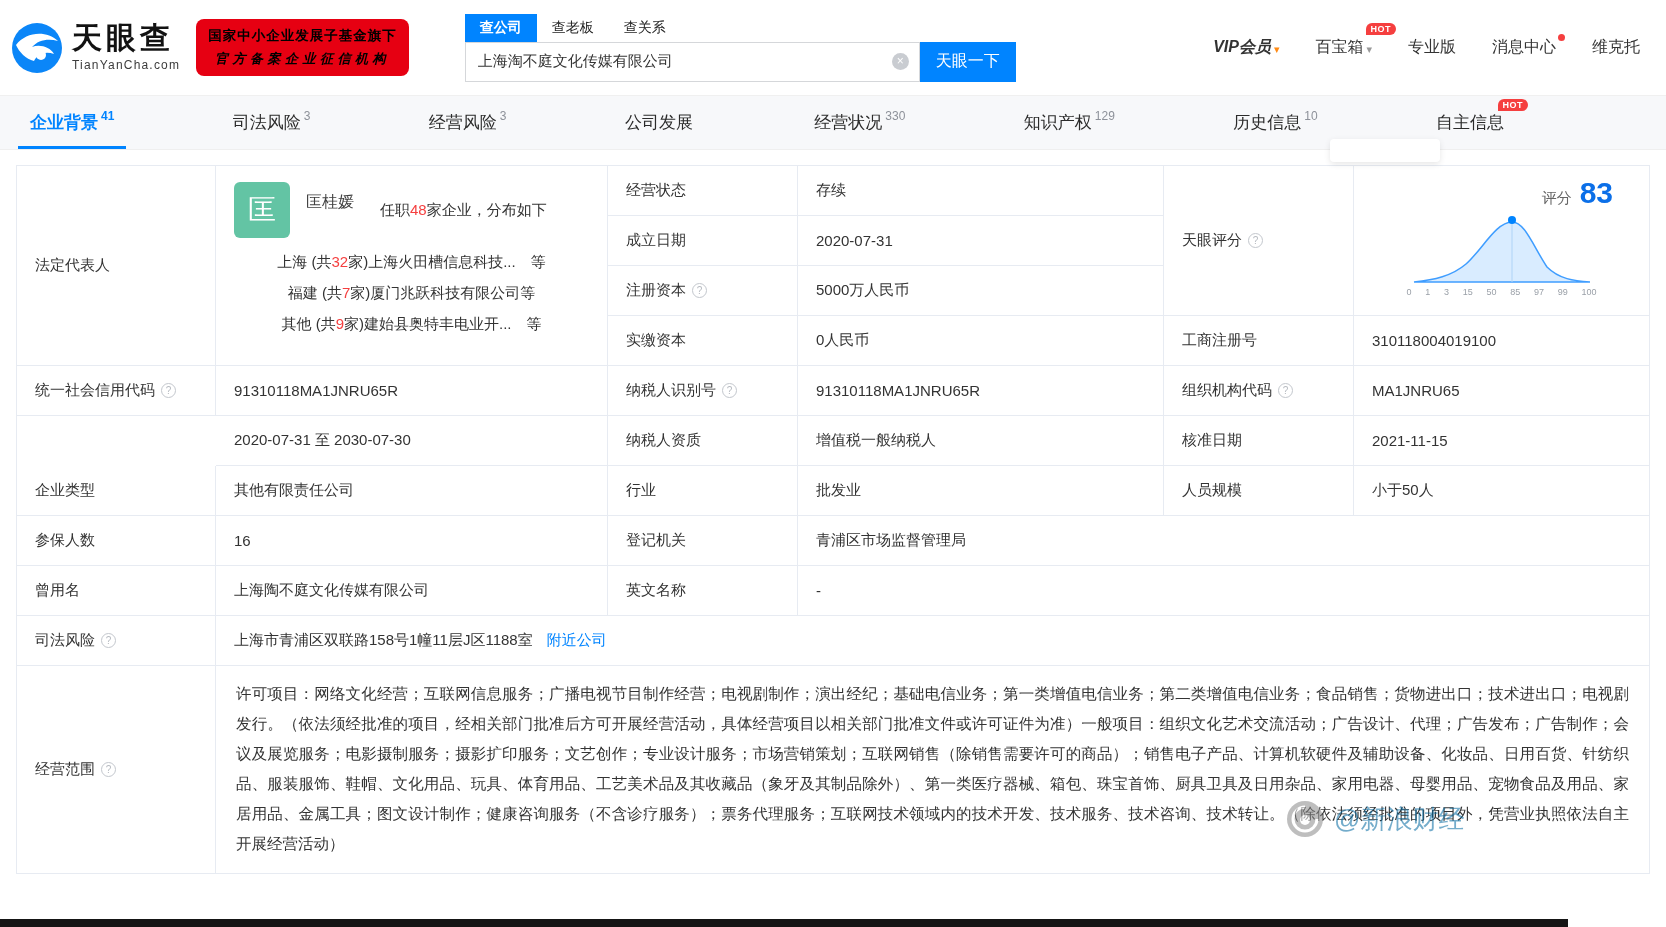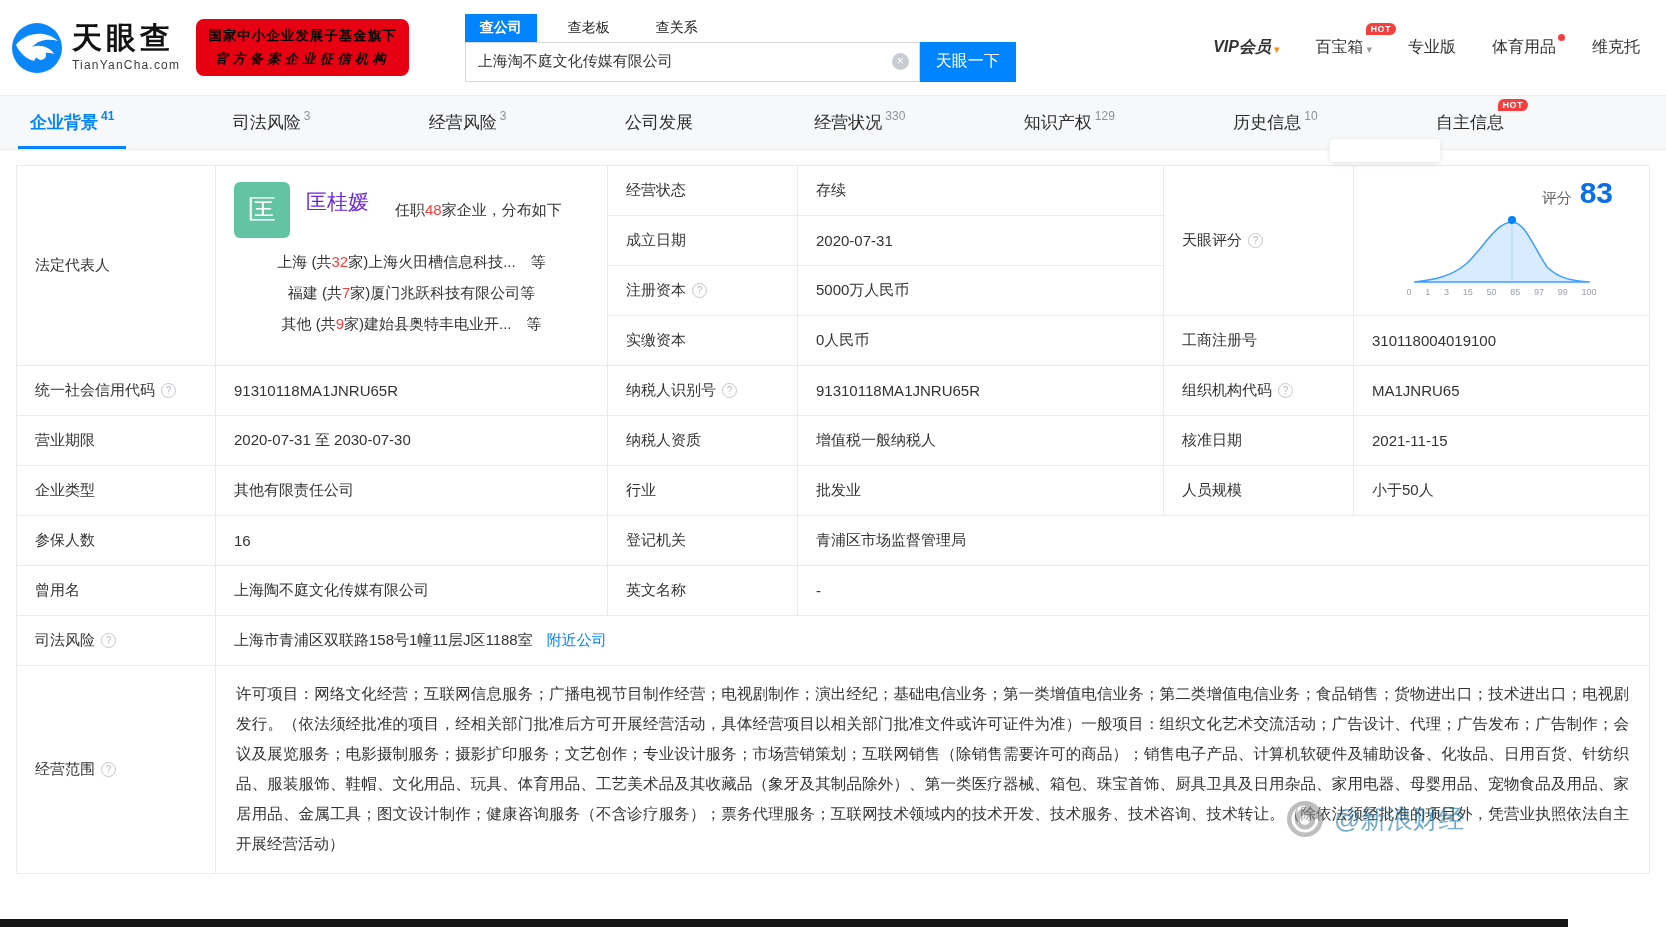--- a/index.html
+++ b/index.html
@@ -15,21 +15,21 @@
   .top-header { height:95px; display:flex; align-items:center; padding:0 14px 0 10px; background:#fff; }
   .logo { display:flex; align-items:center; gap:8px; cursor:pointer; }
   .logo-text { display:flex; flex-direction:column; }
   .brand { font-size:30px; font-weight:800; letter-spacing:4px; color:#121212; line-height:1; }
   .domain { font-size:12px; color:#3c3c3c; letter-spacing:1.2px; margin-top:5px; }
   .red-badge { margin-left:16px; background:#e60012; color:#000000; text-align:center; padding:8px 12px; font-weight:700; border-radius:8px; }
   .red-badge .l1 { font-size:13.5px; letter-spacing:1px; }
   .red-badge .l2 { font-size:13px; letter-spacing:4.5px; margin-top:5px;font-style:italic; }
 
   .search-block { margin-left:56px; }
-  .search-tabs { display:flex; align-items:flex-end; height:28px;gap:16px; }
+  .search-tabs { display:flex; align-items:flex-end; height:28px; }
   .stab { font-size:14px; padding:5px 15px; color:#222; cursor:pointer; }
   .stab.active { background:#0084ff; color:#fff; font-weight:700; }
   .search-row { display:flex; }
   .search-input-wrap { width:455px; height:40px; border:1px solid #d5d7da; display:flex; align-items:center; position:relative; background:#fff; }
   .search-input-wrap input { flex:1; border:0; outline:0; font-size:15px; color:#333; padding:0 36px 0 12px; font-family:inherit; background:transparent; }
   .clear-icon { position:absolute; right:10px; width:17px; height:17px; border-radius:50%; background:#c9ccd1; color:#fff; font-size:12px; line-height:16px; text-align:center; cursor:pointer; }
   .clear-icon::after { content:"×"; }
   .search-btn { width:96px; height:40px; background:#0084ff; border:0; color:#fff; font-size:16px; cursor:pointer; font-family:inherit; }
 
   .top-nav { margin-left:auto; display:flex; align-items:center; gap:36px; font-size:16px; padding-right:12px; }
@@ -56,21 +56,21 @@
     grid-template-rows:repeat(10,50px) minmax(208px,auto);
     border-top:1px solid #e7ebf2; border-left:1px solid #e7ebf2; font-size:15px; }
   .cell { border-right:1px solid #e7ebf2; border-bottom:1px solid #e7ebf2; display:flex; align-items:center; padding:0 18px; background:#fff; min-width:0; }
   .q { width:15px; height:15px; border:1px solid #c3c7cd; border-radius:50%; color:#b6bac0; font-size:10px; display:inline-flex; align-items:center; justify-content:center; margin-left:6px; flex:none; cursor:pointer; }
   .q::after { content:"?"; }
   em.red { font-style:normal; color:#f53f3f; }
 
   .legal-cell { display:block; padding:16px 18px; }
   .lr-top { display:flex; align-items:center; }
   .lr-avatar { width:56px; height:56px; border-radius:6px; background:#63c4a4; color:#fff; font-size:28px; display:flex; align-items:center; justify-content:center; flex:none; cursor:pointer; }
-  .lr-name { color:#6d28d9; font-size:21px; margin:0 26px 16px 16px; cursor:pointer; }
+  .lr-name { color:#404040; font-size:16px; margin:0 26px 16px 16px; cursor:pointer; }
   .lr-tenure { font-size:15px; color:#333; }
   .lr-rows { margin-top:9px; }
   .lr-row { display:flex; justify-content:center; height:31px; align-items:center; font-size:15px; }
 
   .score-cell { display:block; padding:6px 20px 0; }
   .score-head { text-align:right; margin:4px 16px 0 0; }
   .score-word { font-size:15px; color:#666; margin-right:8px; }
   .score-num { font-size:30px; font-weight:700; color:#0b6fe8; }
   .score-chart { display:block; width:190px; height:76px; margin:0 auto; }
   .score-axis { display:flex; justify-content:space-between; width:190px; margin:1px auto 0; font-size:9px; color:#9aa0a8; }
@@ -126,21 +126,21 @@
     </a>
     <a class="nav-item">
       <span>百宝箱</span>
       <span class="caret"></span>
       <span class="hot">HOT</span>
     </a>
     <a class="nav-item">
       <span>专业版</span>
     </a>
     <a class="nav-item">
-      <span>体育用品</span>
+      <span>消息中心</span>
       <span class="msg-dot"></span>
     </a>
     <a class="nav-item">
       <span>维克托</span>
     </a>
   </nav>
 </header>
 
 <nav class="page-tabs">
   <div class="ptab active">
@@ -286,23 +286,20 @@
       <span>91310118MA1JNRU65R</span>
     </div>
   <div class="cell" style="grid-area:5/5">
       <span>组织机构代码</span>
       <span class="q"></span>
     </div>
   <div class="cell" style="grid-area:5/6">
       <span>MA1JNRU65</span>
     </div>
 
-  <div class="cell" style="grid-area:6/1">
-      <span>营业期限</span>
-    </div>
   <div class="cell" style="grid-area:6/2">
       <span>2020-07-31 至 2030-07-30</span>
     </div>
   <div class="cell" style="grid-area:6/3">
       <span>纳税人资质</span>
     </div>
   <div class="cell" style="grid-area:6/4">
       <span>增值税一般纳税人</span>
     </div>
   <div class="cell" style="grid-area:6/5">

